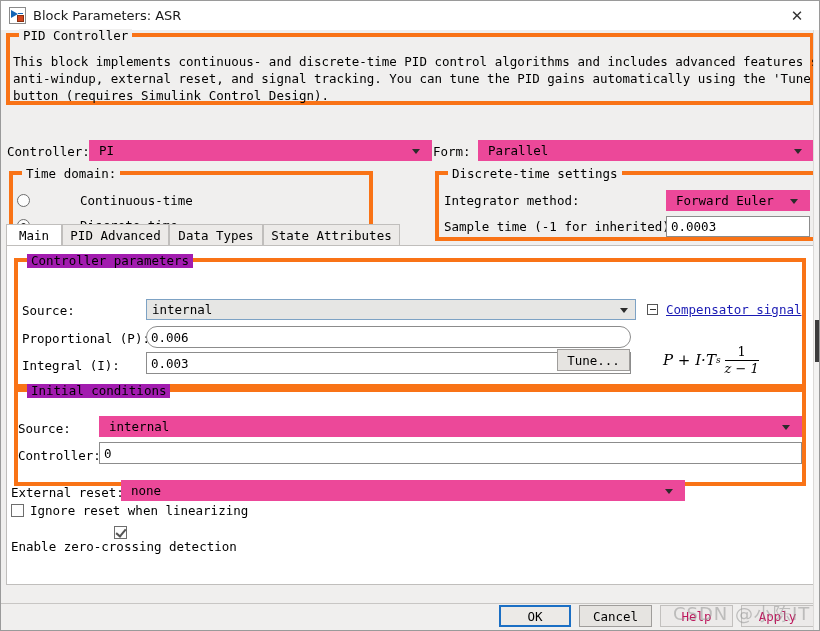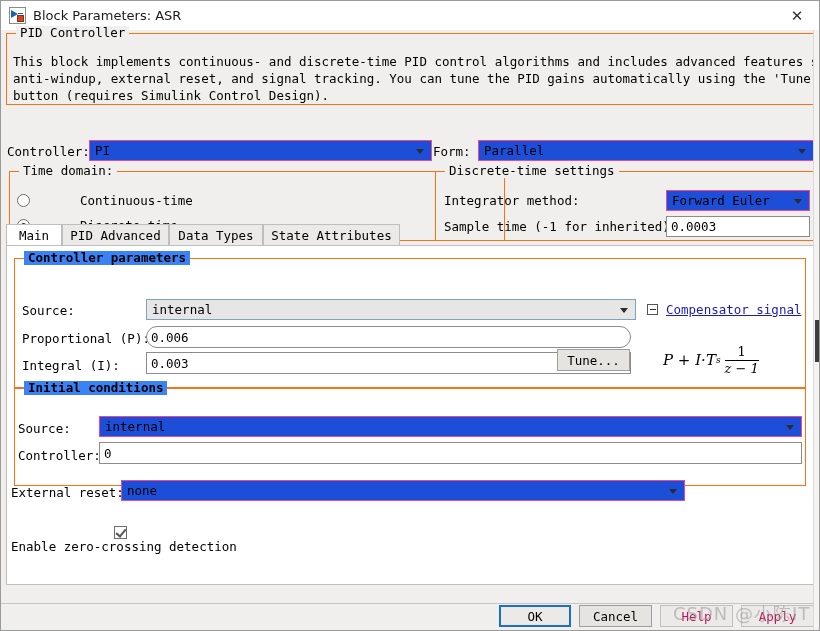--- a/index.html
+++ b/index.html
@@ -77,51 +77,51 @@
   
   .content {
     position: absolute;
     left: 0; top: 29px;
     width: 820px; height: 602px;
     background: #f0efee;
   }
   
   .group {
     position: absolute;
-    border: 1px solid #f97316;
+    border: 4px solid #f97316;
     box-sizing: border-box;
   }
   .group > .legend {
     position: absolute;
     top: -8px; left: 9px;
     background: #f0efee;
     padding: 0 4px;
     font-size: 12.5px;
     line-height: 14px;
     white-space: nowrap;
   }
-  .group.white > .legend { background: #3b82f6; font-weight: bold; }
+  .group.white > .legend { background: #a21caf; }
 
   .desc {
     position: absolute;
     white-space: pre;
     line-height: 17px;
     font-size: 12.5px;
   }
   .lbl {
     position: absolute;
     white-space: nowrap;
     font-size: 12.5px;
     line-height: 16px;
   }
   
   .combo {
     position: absolute;
-    background: #1d4ed8;
-    border: 1px solid #ec4899;
+    background: #ec4899;
+    border: 5px solid #ec4899;
     box-sizing: border-box;
     display: flex;
     align-items: center;
     padding-left: 5px;
     font-size: 12.5px;
     cursor: default;
   }
   .combo.focus { border: 1px solid #7da2c4; background: #e6e6e4; }
   .combo .arrow {
     position: absolute;
@@ -348,21 +348,21 @@
       <span>PI</span>
       <span class="arrow"></span>
     </div>
 
     <div class="lbl" style="left:432px; top:114px;">Form:</div>
     <div class="combo" style="left:477px; top:110px; width:336px; height:21px;">
       <span>Parallel</span>
       <span class="arrow"></span>
     </div>
 
-    <div class="group" style="left:8px; top:141px; width:496px; height:70px;">
+    <div class="group" style="left:8px; top:141px; width:364px; height:70px;">
       <div class="legend">Time domain:</div>
     </div>
     <div class="radio-row" style="left:16px; top:163px;">
       <span class="radio"></span>
       <span>Continuous-time</span>
     </div>
     <div class="radio-row" style="left:16px; top:188px;">
       <span class="radio on"></span>
       <span>Discrete-time</span>
     </div>
@@ -444,20 +444,24 @@
     <div class="field" style="left:98px; top:412px; width:703px; height:22px;">
       <span>0</span>
     </div>
 
     <div class="lbl" style="left:10px; top:455px;">External reset:</div>
     <div class="combo" style="left:120px; top:450px; width:564px; height:21px;">
       <span>none</span>
       <span class="arrow"></span>
     </div>
 
+    <div class="check-row" style="left:10px; top:473px;">
+      <span class="cbox"></span>
+      <span>Ignore reset when linearizing</span>
+    </div>
     <div class="check-row" style="left:10px; top:496px;flex-direction:column;">
       <span class="cbox on"></span>
       <span>Enable zero-crossing detection</span>
     </div>
 
     <div class="edge-line" style="left:0px; top:573px; width:813px; height:1px;"></div>
 
     <div class="btn default" style="left:498px; top:575px; width:72px; height:22px;">
       <span>OK</span>
     </div>

